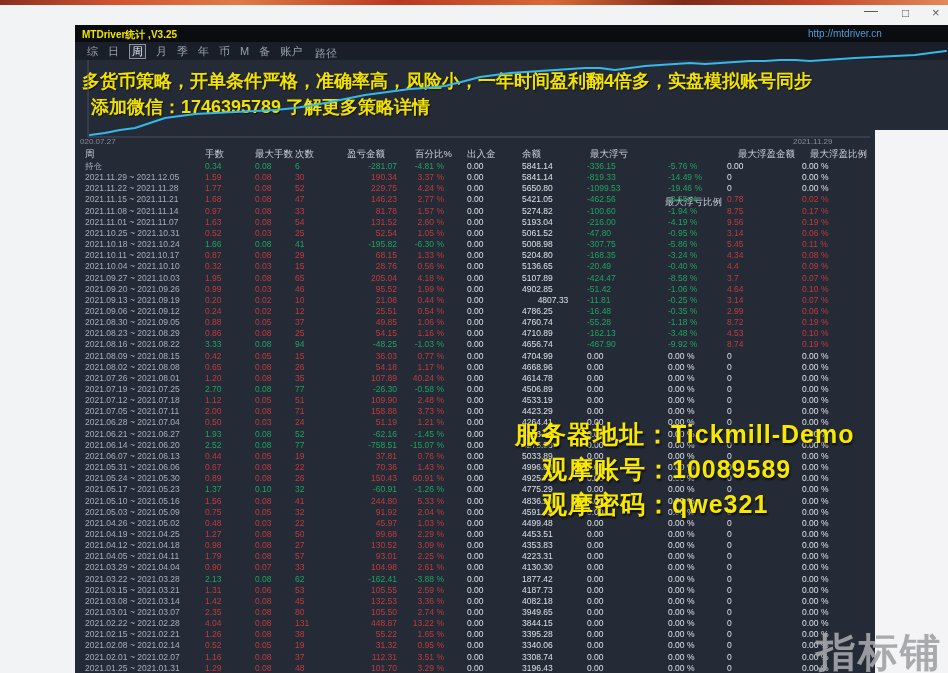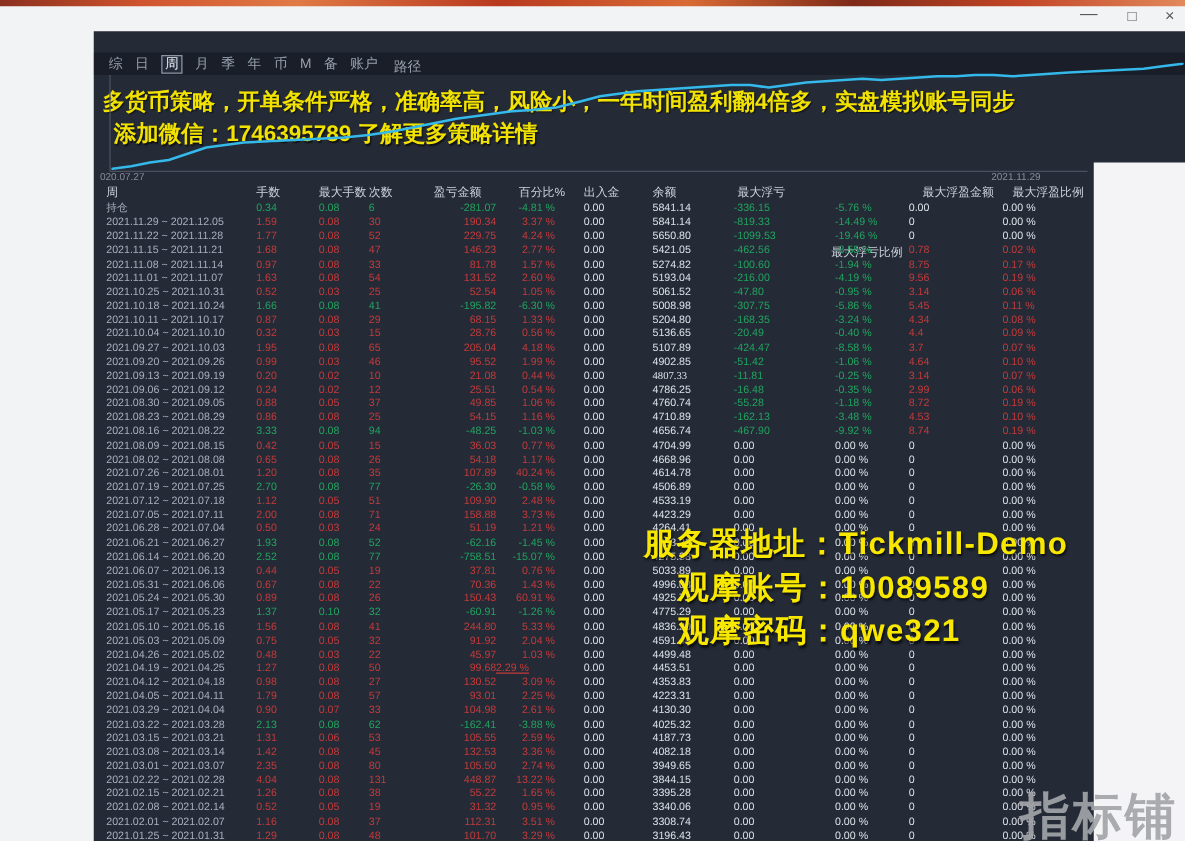--- a/index.html
+++ b/index.html
@@ -48,20 +48,24 @@
 </head>
 <body>
 
 <div class="screen">
   <div class="top-strip"></div>
   <div class="ctrl min">—</div>
   <div class="ctrl max">□</div>
   <div class="ctrl cls">×</div>
 
   <div class="app">
+    <div class="titlebar">
+      <span class="app-title">MTDriver统计 ,V3.25</span>
+      <span class="app-url">http://mtdriver.cn</span>
+    </div>
     <div class="menubar">
       <div class="menu-items" id="menu-items">
           <span class="menu-item">综</span>
           <span class="menu-item">日</span>
           <span class="menu-item selected">周</span>
           <span class="menu-item">月</span>
           <span class="menu-item">季</span>
           <span class="menu-item">年</span>
           <span class="menu-item">币</span>
           <span class="menu-item">M</span>
@@ -266,21 +270,21 @@
           <span class="tcell c-r" style="left: 727px; width: 62px; text-align: left;">0.10 %</span>
         </div>
         <div class="trow" style="top: 269.8px;">
           <span class="tcell c-date" style="left: 10px; width: 118px; text-align: left;">2021.09.13 ~ 2021.09.19</span>
           <span class="tcell c-r" style="left: 130px; width: 40px; text-align: left;">0.20</span>
           <span class="tcell c-r" style="left: 180px; width: 40px; text-align: left;">0.02</span>
           <span class="tcell c-r" style="left: 220px; width: 34px; text-align: left;">10</span>
           <span class="tcell c-r" style="left: 222px; width: 100px; text-align: right;">21.08</span>
           <span class="tcell c-r" style="left: 301px; width: 68px; text-align: right;">0.44 %</span>
           <span class="tcell c-w" style="left: 392px; width: 50px; text-align: left;">0.00</span>
-          <span class="tcell c-w" style="left: 447px; width: 62px; text-align: left; font-family: Liberation Serif, serif;">4807.33</span>
+          <span class="tcell c-w" style="left: 447px; width: 62px; text-align: center;">4807.33</span>
           <span class="tcell c-g" style="left: 512px; width: 62px; text-align: left;">-11.81</span>
           <span class="tcell c-g" style="left: 593px; width: 62px; text-align: left;">-0.25 %</span>
           <span class="tcell c-r" style="left: 652px; width: 62px; text-align: left;">3.14</span>
           <span class="tcell c-r" style="left: 727px; width: 62px; text-align: left;">0.07 %</span>
         </div>
         <div class="trow" style="top: 280.95px;">
           <span class="tcell c-date" style="left: 10px; width: 118px; text-align: left;">2021.09.06 ~ 2021.09.12</span>
           <span class="tcell c-r" style="left: 130px; width: 40px; text-align: left;">0.24</span>
           <span class="tcell c-r" style="left: 180px; width: 40px; text-align: left;">0.02</span>
           <span class="tcell c-r" style="left: 220px; width: 34px; text-align: left;">12</span>
@@ -558,21 +562,21 @@
           <span class="tcell c-w" style="left: 593px; width: 62px; text-align: left;">0.00 %</span>
           <span class="tcell c-w" style="left: 652px; width: 62px; text-align: left;">0</span>
           <span class="tcell c-w" style="left: 727px; width: 62px; text-align: left;">0.00 %</span>
         </div>
         <div class="trow" style="top: 503.95px;">
           <span class="tcell c-date" style="left: 10px; width: 118px; text-align: left;">2021.04.19 ~ 2021.04.25</span>
           <span class="tcell c-r" style="left: 130px; width: 40px; text-align: left;">1.27</span>
           <span class="tcell c-r" style="left: 180px; width: 40px; text-align: left;">0.08</span>
           <span class="tcell c-r" style="left: 220px; width: 34px; text-align: left;">50</span>
           <span class="tcell c-r" style="left: 222px; width: 100px; text-align: right;">99.68</span>
-          <span class="tcell c-r" style="left: 301px; width: 68px; text-align: center; text-decoration: underline;">2.29 %</span>
+          <span class="tcell c-r" style="left: 301px; width: 68px; text-align: right;">2.29 %</span>
           <span class="tcell c-w" style="left: 392px; width: 50px; text-align: left;">0.00</span>
           <span class="tcell c-w" style="left: 447px; width: 62px; text-align: left;">4453.51</span>
           <span class="tcell c-w" style="left: 512px; width: 62px; text-align: left;">0.00</span>
           <span class="tcell c-w" style="left: 593px; width: 62px; text-align: left;">0.00 %</span>
           <span class="tcell c-w" style="left: 652px; width: 62px; text-align: left;">0</span>
           <span class="tcell c-w" style="left: 727px; width: 62px; text-align: left;">0.00 %</span>
         </div>
         <div class="trow" style="top: 515.1px;">
           <span class="tcell c-date" style="left: 10px; width: 118px; text-align: left;">2021.04.12 ~ 2021.04.18</span>
           <span class="tcell c-r" style="left: 130px; width: 40px; text-align: left;">0.98</span>
@@ -616,21 +620,21 @@
           <span class="tcell c-w" style="left: 727px; width: 62px; text-align: left;">0.00 %</span>
         </div>
         <div class="trow" style="top: 548.55px;">
           <span class="tcell c-date" style="left: 10px; width: 118px; text-align: left;">2021.03.22 ~ 2021.03.28</span>
           <span class="tcell c-g" style="left: 130px; width: 40px; text-align: left;">2.13</span>
           <span class="tcell c-g" style="left: 180px; width: 40px; text-align: left;">0.08</span>
           <span class="tcell c-g" style="left: 220px; width: 34px; text-align: left;">62</span>
           <span class="tcell c-g" style="left: 222px; width: 100px; text-align: right;">-162.41</span>
           <span class="tcell c-g" style="left: 301px; width: 68px; text-align: right;">-3.88 %</span>
           <span class="tcell c-w" style="left: 392px; width: 50px; text-align: left;">0.00</span>
-          <span class="tcell c-w" style="left: 447px; width: 62px; text-align: left;">4025.32</span>
+          <span class="tcell c-w" style="left: 447px; width: 62px; text-align: left;">1877.42</span>
           <span class="tcell c-w" style="left: 512px; width: 62px; text-align: left;">0.00</span>
           <span class="tcell c-w" style="left: 593px; width: 62px; text-align: left;">0.00 %</span>
           <span class="tcell c-w" style="left: 652px; width: 62px; text-align: left;">0</span>
           <span class="tcell c-w" style="left: 727px; width: 62px; text-align: left;">0.00 %</span>
         </div>
         <div class="trow" style="top: 559.7px;">
           <span class="tcell c-date" style="left: 10px; width: 118px; text-align: left;">2021.03.15 ~ 2021.03.21</span>
           <span class="tcell c-r" style="left: 130px; width: 40px; text-align: left;">1.31</span>
           <span class="tcell c-r" style="left: 180px; width: 40px; text-align: left;">0.06</span>
           <span class="tcell c-r" style="left: 220px; width: 34px; text-align: left;">53</span>

